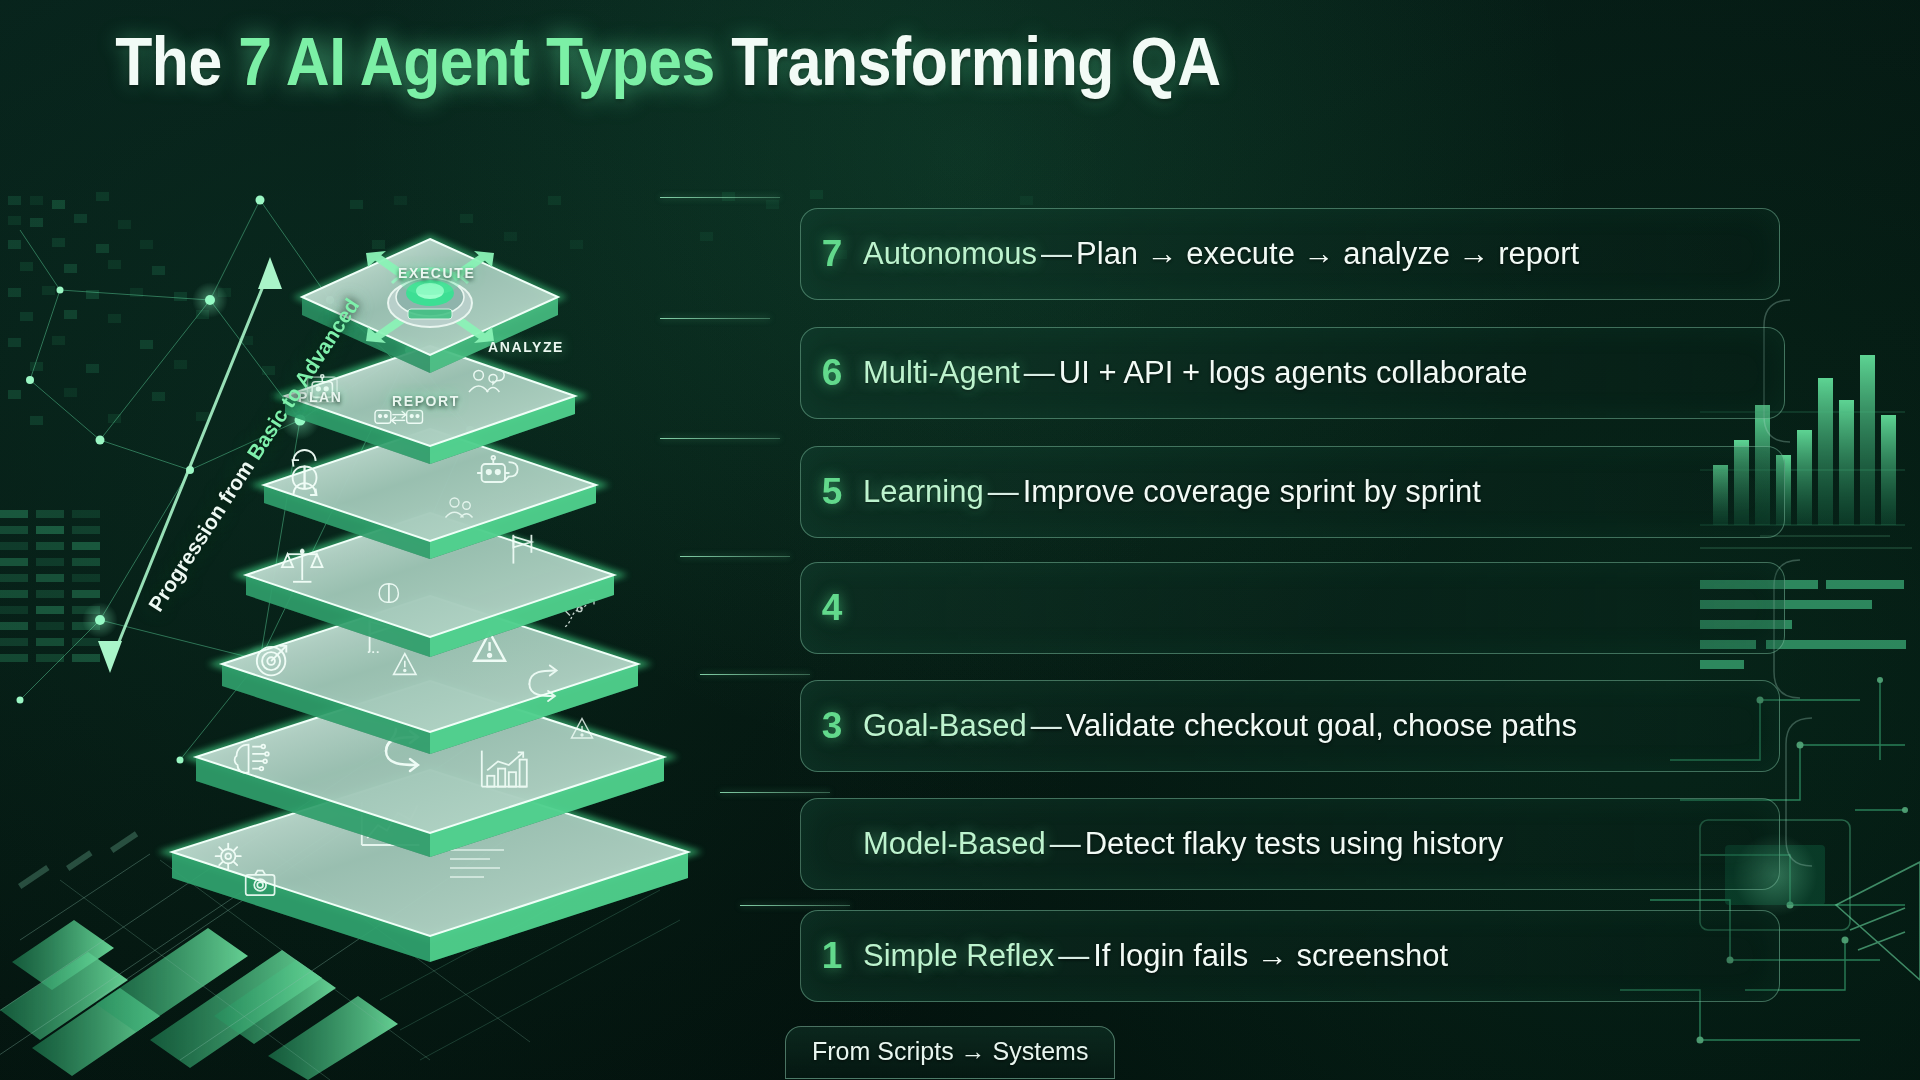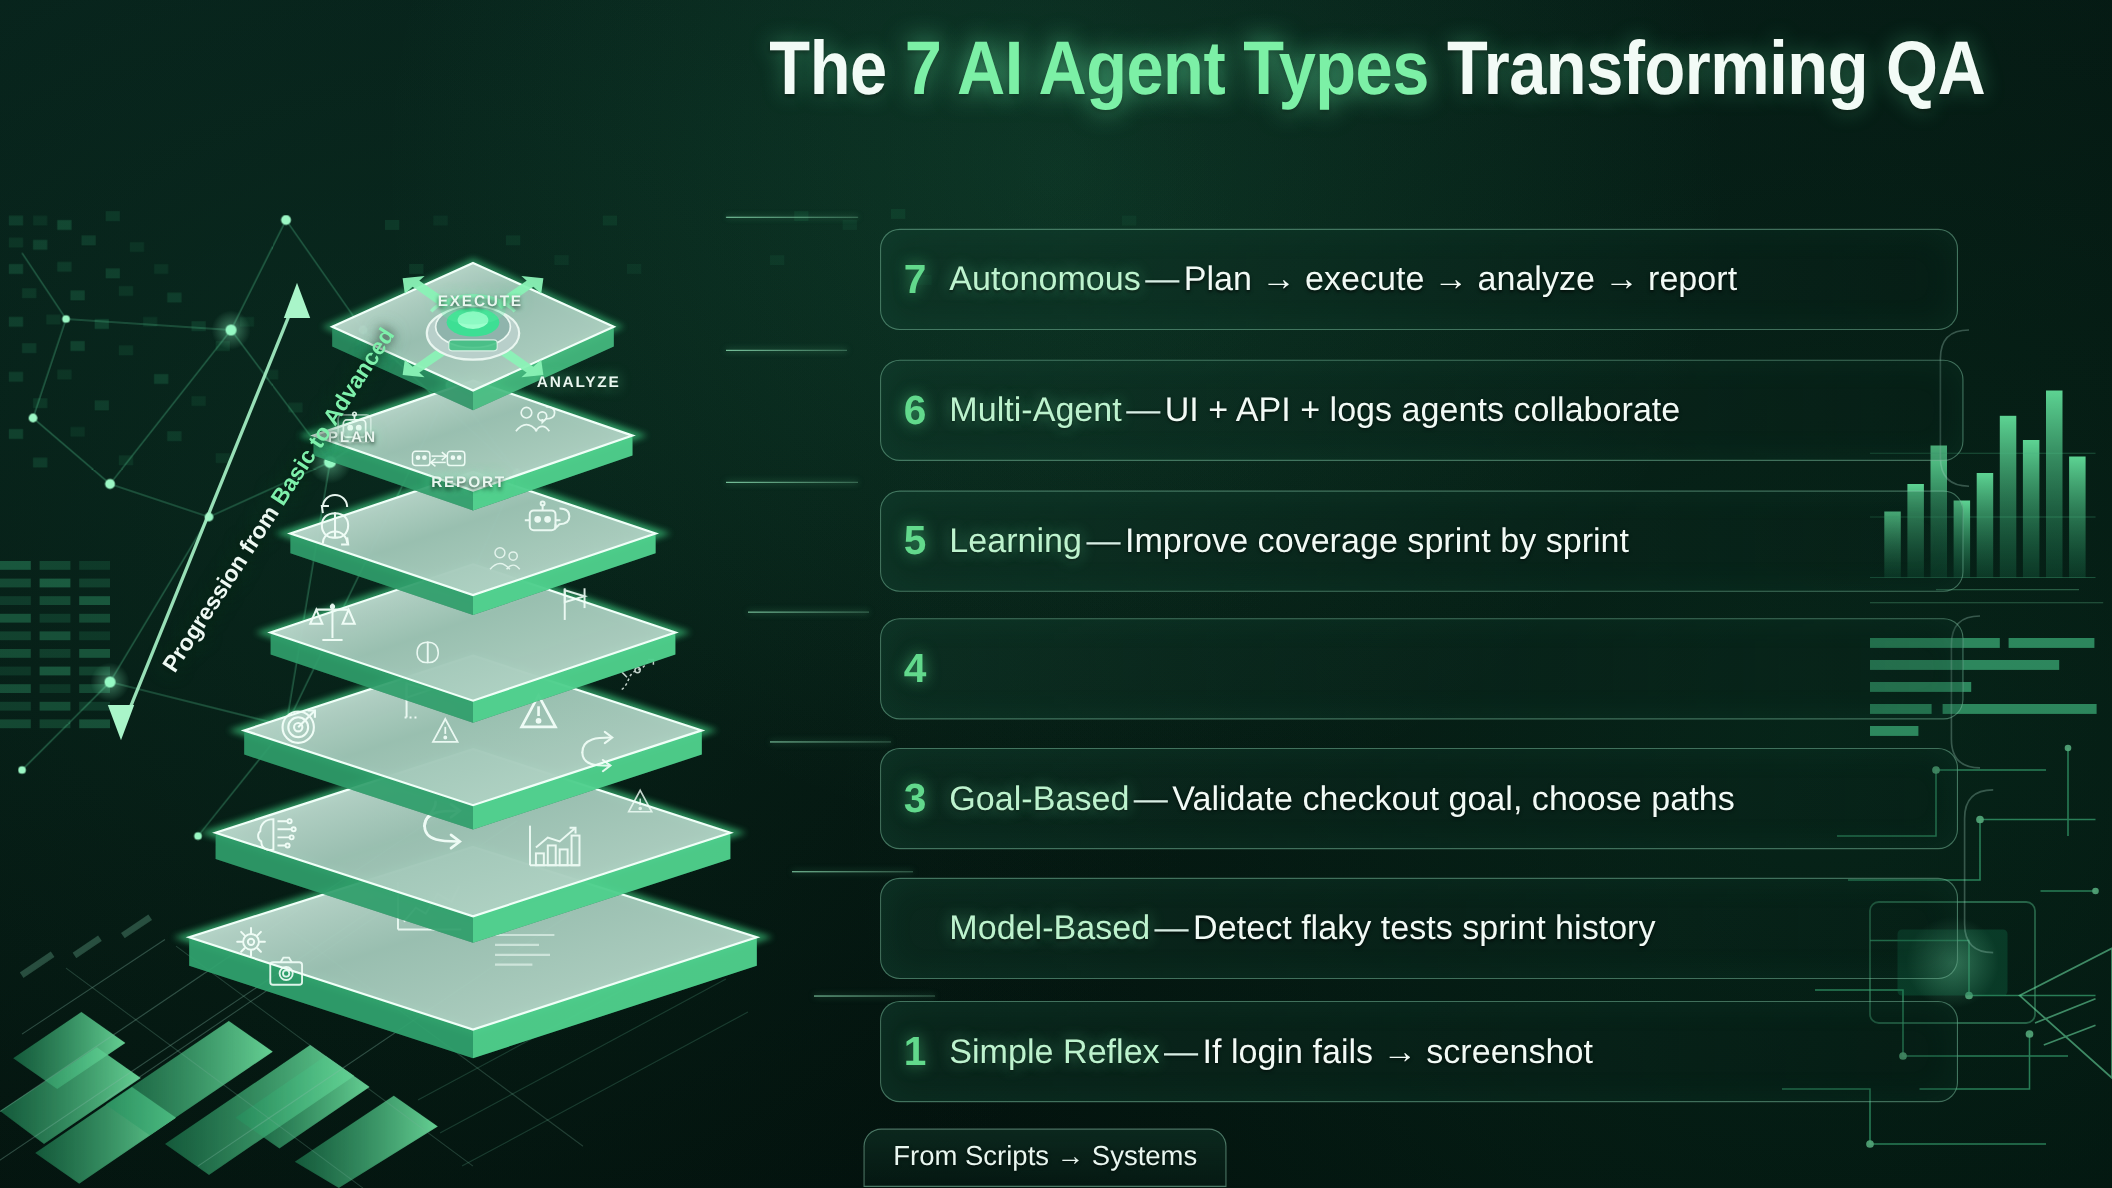--- a/index.html
+++ b/index.html
@@ -20,21 +20,21 @@
       radial-gradient(circle at 86% 62%, rgba(20,110,70,0.20) 0%, rgba(6,22,17,0) 50%),
       linear-gradient(160deg,#07201a 0%,#04140f 55%,#02100c 100%);
   }
 
   
   .bg-svg{ position:absolute; inset:0; width:1920px; height:1080px; pointer-events:none; }
 
   
   .title-wrap{
     position:absolute; top:22px; left:0; width:1920px;
-    text-align:right; z-index:40;
+    text-align:left; z-index:40;
   }
   .title{
     font-family:"Liberation Sans", sans-serif;
     font-size:69px;
     font-weight:bold;
     letter-spacing:-0.5px;
     transform:scaleX(0.88);
     white-space:nowrap;
     color:#f2fbf6;
     text-shadow:0 0 22px rgba(110,255,180,.35), 0 2px 5px rgba(0,0,0,.65);
@@ -690,21 +690,21 @@
           <ellipse cx="150" cy="68" rx="24" ry="13" fill="#3ddf94"></ellipse>
           <ellipse cx="150" cy="66" rx="14" ry="8" fill="#9dffcd"></ellipse>
           <rect x="128" y="84" width="44" height="10" rx="3" fill="#3fc182" opacity=".85" stroke="#dff5ea" stroke-width="1"></rect>
           <ellipse cx="150" cy="56" rx="30" ry="14" fill="#62eda8" opacity=".28"></ellipse>
         </g>
       </svg>
       
       <div class="cyc-label" style="left:118px;top:40px;">EXECUTE</div>
       <div class="cyc-label" style="left:18px;top:131px;margin-top:33px;">PLAN</div>
       <div class="cyc-label" style="left:208px;top:114px;">ANALYZE</div>
-      <div class="cyc-label" style="left:112px;top:168px;margin-top:37px;">REPORT</div>
+      <div class="cyc-label" style="left:112px;top:168px;">REPORT</div>
     </div>
   </div>
 
   <div>
     <div class="connector" style="left:660px;top:197px;width:120px;"></div>
     <div class="connector" style="left:660px;top:318px;width:110px;"></div>
     <div class="connector" style="left:660px;top:438px;width:120px;"></div>
     <div class="connector" style="left:680px;top:556px;width:110px;"></div>
     <div class="connector" style="left:700px;top:674px;width:110px;"></div>
     <div class="connector" style="left:720px;top:792px;width:110px;"></div>
@@ -741,21 +741,21 @@
     <div class="row-panel" style="left:800px;top:680px;width:980px;">
       <div class="row-num">3</div>
       <div class="row-text">
         <span class="lbl">Goal-Based</span><span class="dash">—</span><span class="desc">Validate checkout goal, choose paths</span>
       </div>
     </div>
 
     <div class="row-panel" style="left:800px;top:798px;width:980px;">
       <div class="row-num"></div>
       <div class="row-text">
-        <span class="lbl">Model-Based</span><span class="dash">—</span><span class="desc">Detect flaky tests sprint history</span>
+        <span class="lbl">Model-Based</span><span class="dash">—</span><span class="desc">Detect flaky tests using history</span>
       </div>
     </div>
 
     <div class="row-panel" style="left:800px;top:910px;width:980px;">
       <div class="row-num">1</div>
       <div class="row-text">
         <span class="lbl">Simple Reflex</span><span class="dash">—</span><span class="desc">If login fails → screenshot</span>
       </div>
     </div>
   </div>

